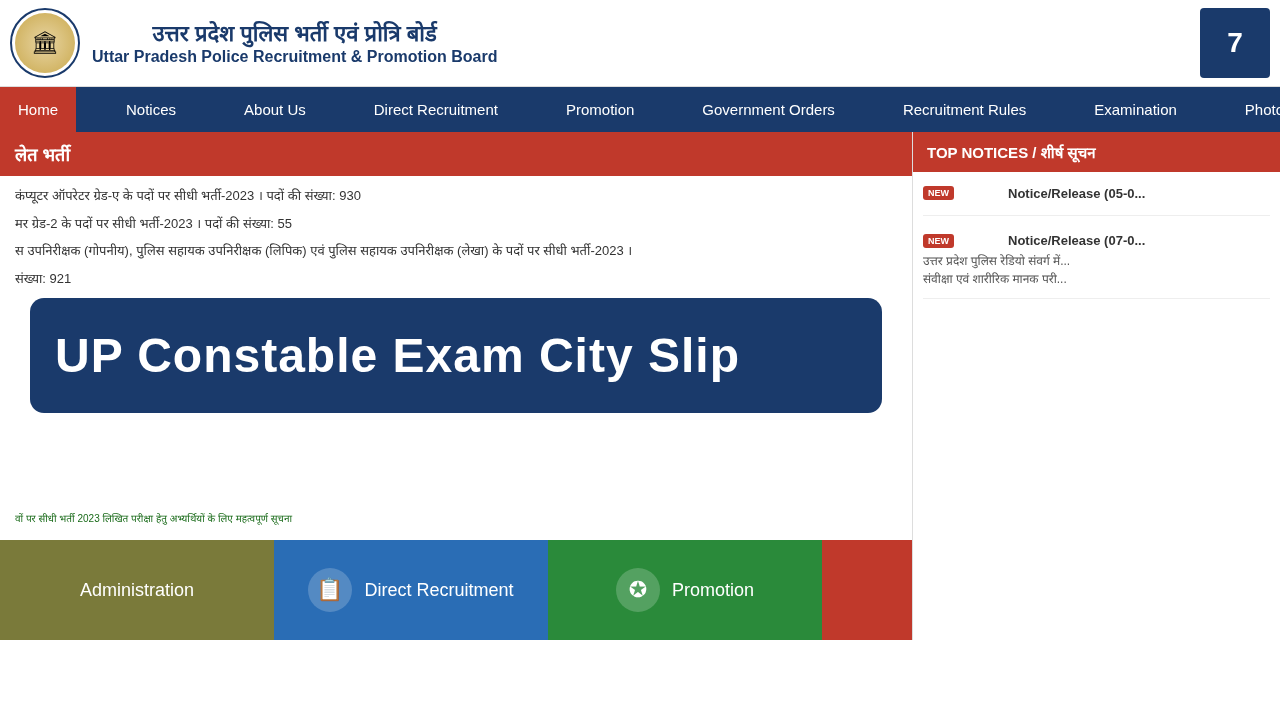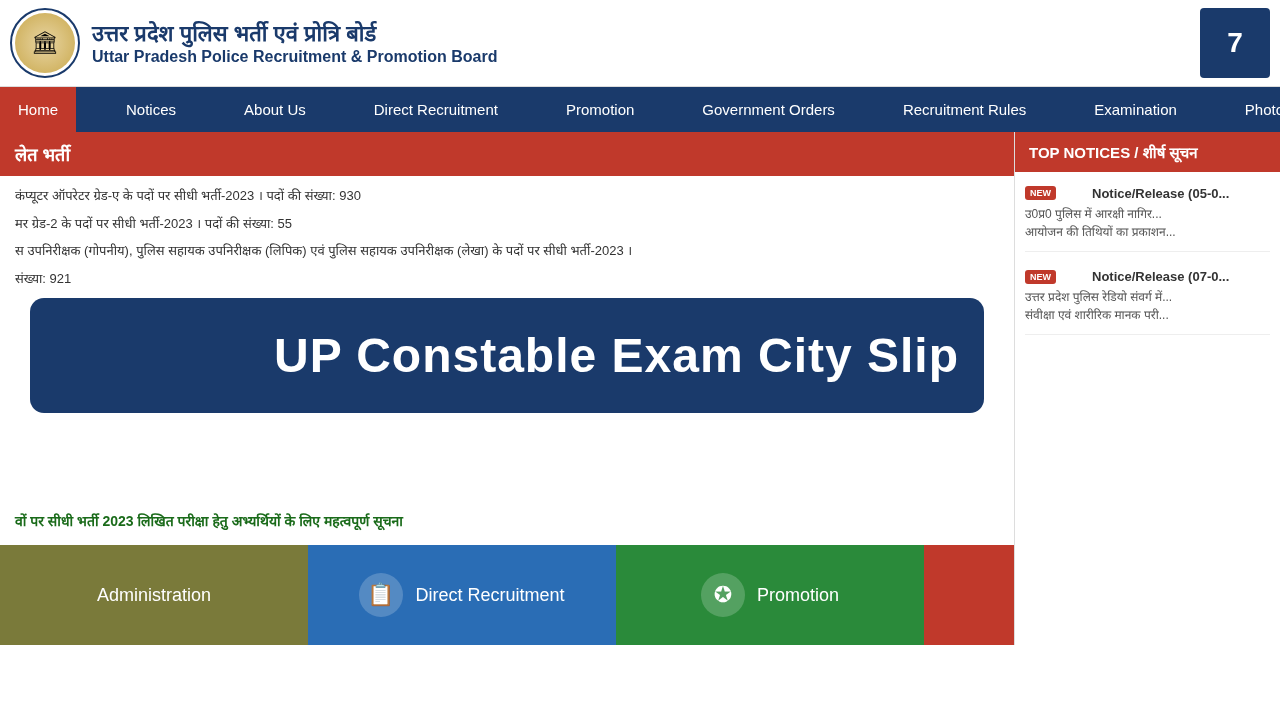--- a/index.html
+++ b/index.html
@@ -42,20 +42,21 @@
     }
     .org-title {
       display: flex;
       flex-direction: column;
     }
     .org-title-hindi {
       font-size: 22px;
       font-weight: bold;
       color: #1a3a6b;
       line-height: 1.3;
+      text-align: center;
     }
     .org-title-eng {
       font-size: 16px;
       color: #1a3a6b;
       font-weight: 600;
     }
     .header-right {
       margin-left: auto;
       background: #1a3a6b;
       color: #fff;
@@ -124,40 +125,40 @@
       margin-bottom: 8px;
       line-height: 1.5;
     }
 
     
     .exam-slip-banner {
       background: #1a3a6b;
       border-radius: 14px;
       margin: 10px 15px;
       padding: 30px 25px;
-      text-align: right;
+      text-align: left;
     }
     .exam-slip-banner h2 {
       color: #fff;
       font-size: 48px;
       font-weight: 900;
       letter-spacing: 1px;
     }
 
     
     .info-text {
       padding: 15px;
-      font-size: 14px;
+      font-size: 10px;
       color: #1a6b1a;
-      font-weight: bold;
+      font-weight: normal;
     }
 
     
     .right-sidebar {
-      width: 266px;
+      width: 368px;
       flex-shrink: 0;
       border-left: 1px solid #ddd;
       background: #fff;
     }
     .top-notices-header {
       background: #c0392b;
       color: #fff;
       padding: 10px 14px;
       font-size: 15px;
       font-weight: bold;
@@ -167,21 +168,21 @@
       overflow: hidden;
     }
     .notice-item {
       margin-bottom: 14px;
       border-bottom: 1px solid #eee;
       padding-bottom: 10px;
     }
     .notice-item .notice-tag {
       display: inline-flex;
       align-items: center;
-      gap: 4px;
+      gap: 22px;
       margin-bottom: 4px;
     }
     .new-badge {
       background: #c0392b;
       color: #fff;
       font-size: 9px;
       font-weight: bold;
       padding: 2px 5px;
       border-radius: 3px;
       text-transform: uppercase;
@@ -311,24 +312,20 @@
     <div class="top-notices-header">
       <span>TOP NOTICES / शीर्ष सूचन</span>
     </div>
     <div class="notices-list">
 
       <div class="notice-item">
         <div class="notice-tag">
           <span class="new-badge">NEW</span>
           <span class="notice-title">Notice/Release (05-0...</span>
         </div>
-        <div class="notice-body">
-          उ0प्र0 पुलिस में आरक्षी नागिर...<br>
-          आयोजन की तिथियों का प्रकाशन...
-        </div>
       </div>
 
       <div class="notice-item">
         <div class="notice-tag">
           <span class="new-badge">NEW</span>
           <span class="notice-title">Notice/Release (07-0...</span>
         </div>
         <div class="notice-body">
           उत्तर प्रदेश पुलिस रेडियो संवर्ग में...<br>
           संवीक्षा एवं शारीरिक मानक परी...

